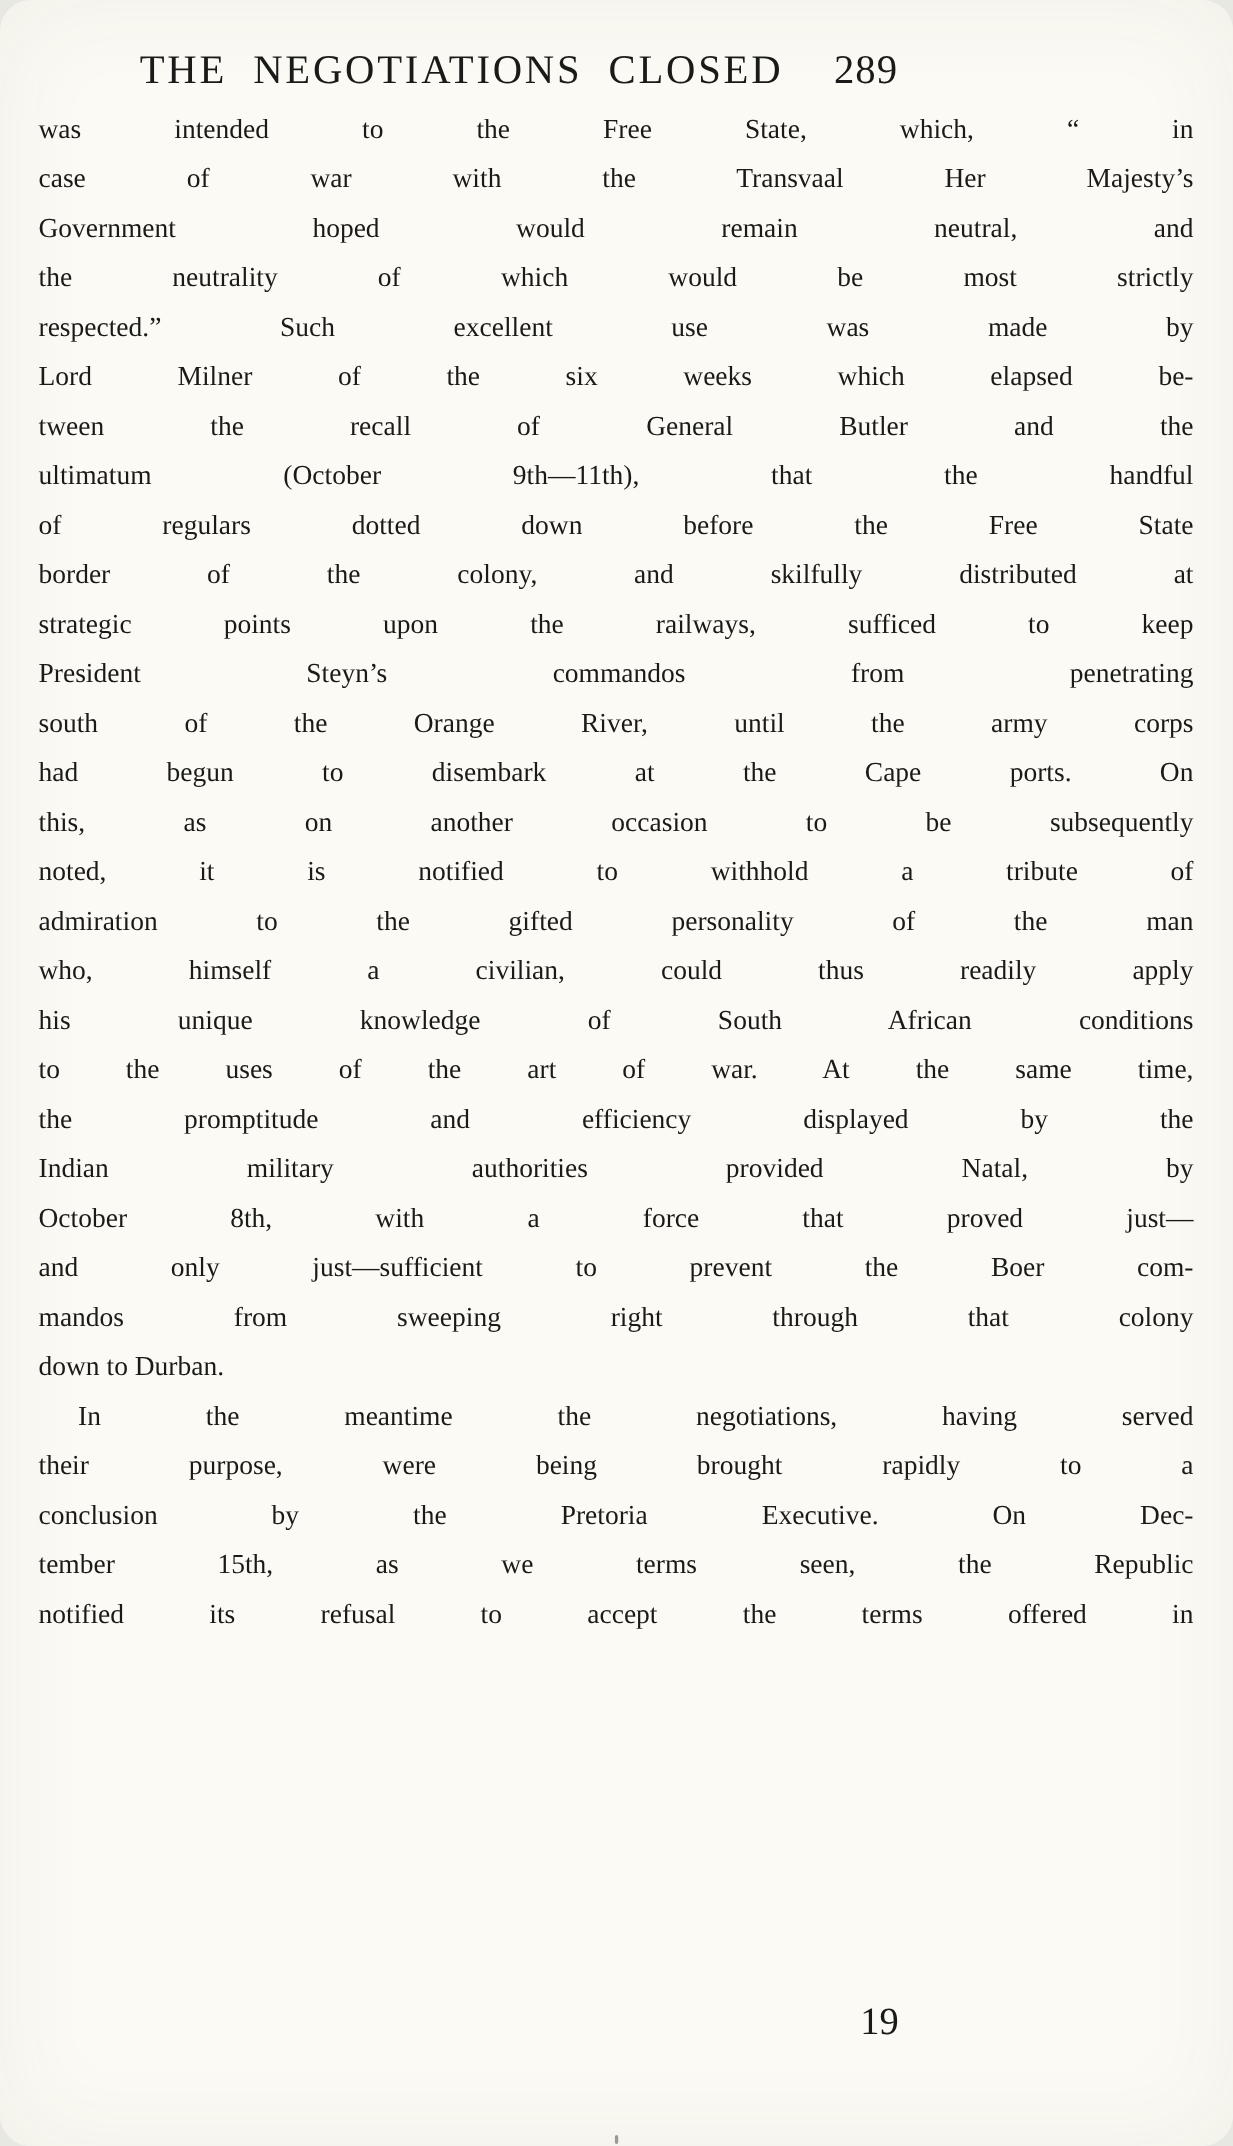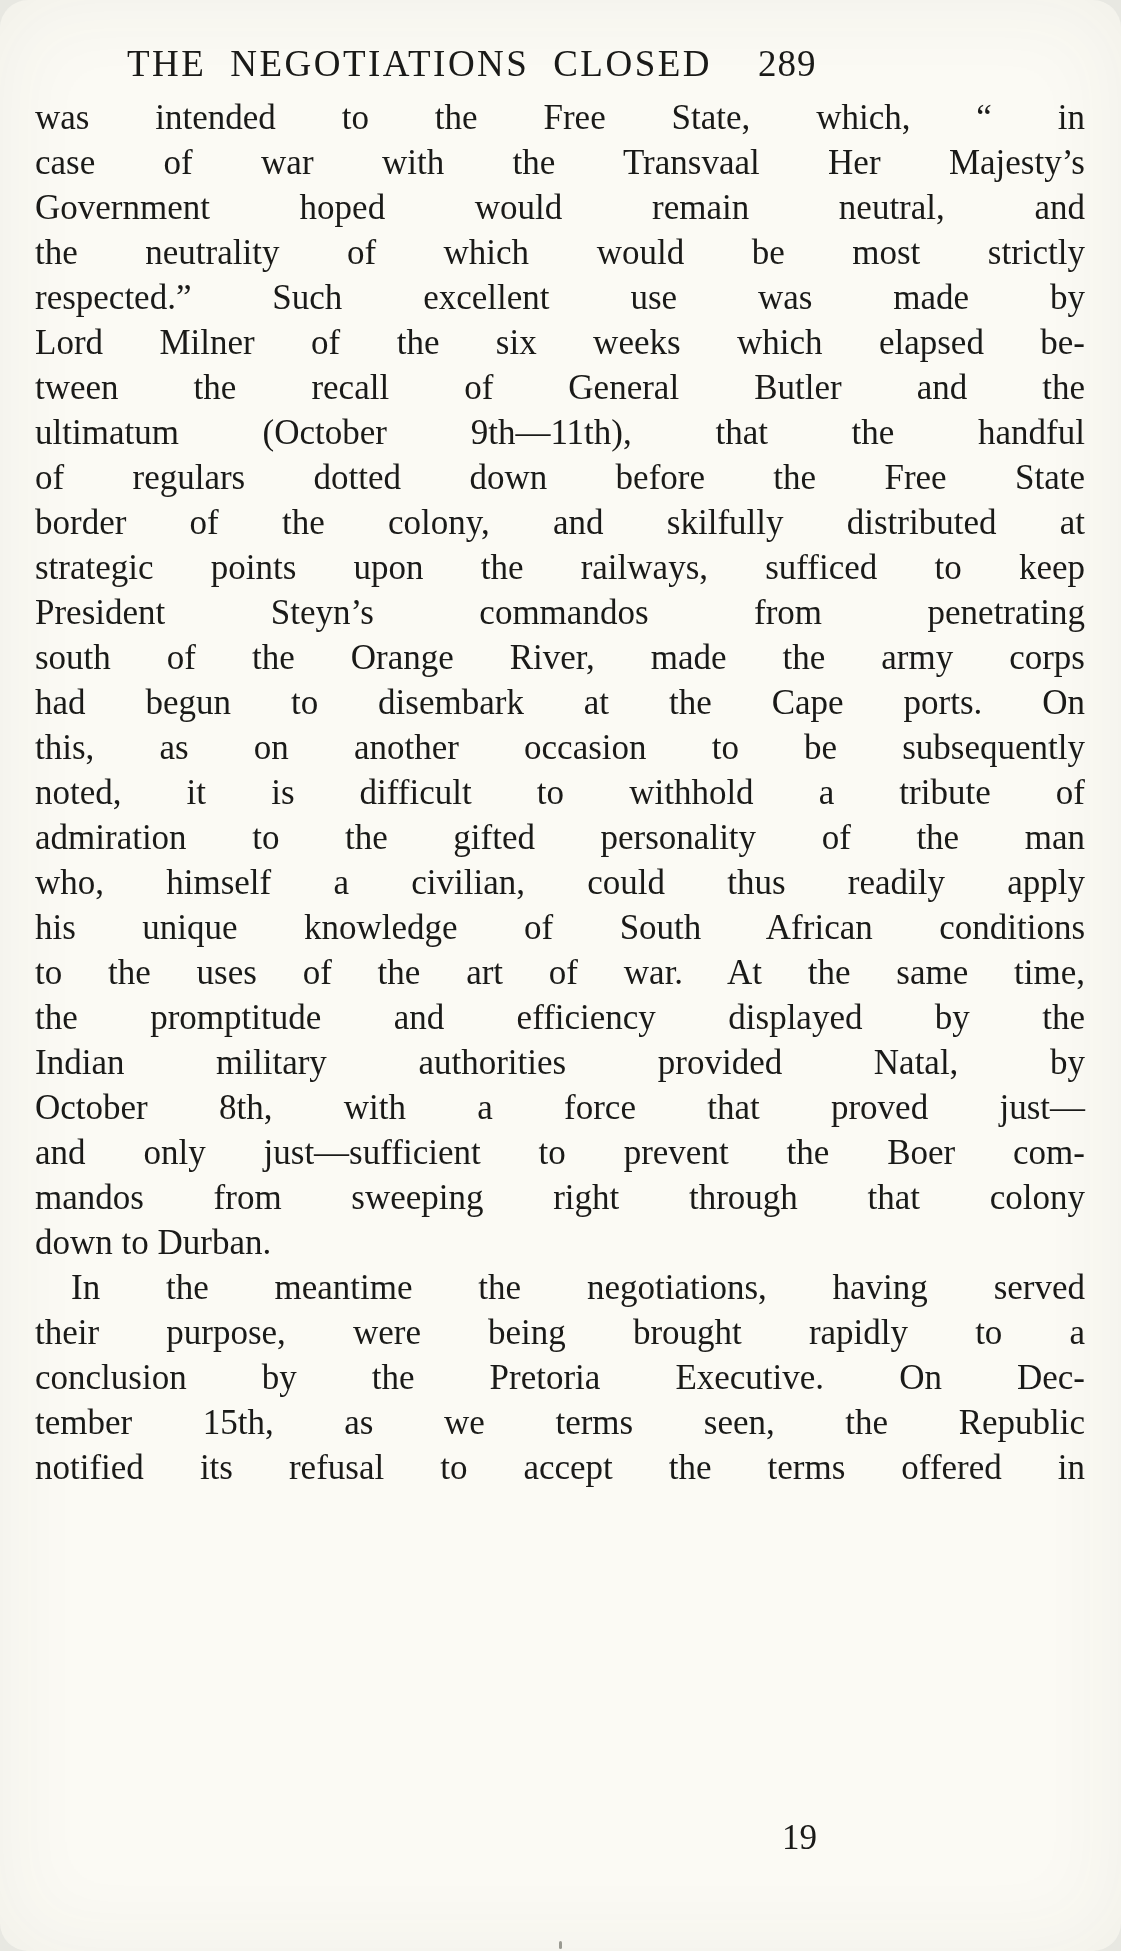--- a/index.html
+++ b/index.html
@@ -32,21 +32,21 @@
     letter-spacing: 2.5px;
     word-spacing: 12px;
     margin-bottom: 10px;
     white-space: nowrap;
   }
   .header-num {
     letter-spacing: 1px;
     word-spacing: 0;
   }
   .body-text {
-    font-size: 35px;
+    font-size: 25px;
     line-height: 45px;
   }
   .line {
     text-align: justify;
     text-align-last: justify;
     -moz-text-align-last: justify;
   }
   .para1 .line.last {
     text-align-last: left;
     -moz-text-align-last: left;
@@ -87,24 +87,24 @@
         <div class="line">Government hoped would remain neutral, and</div>
         <div class="line">the neutrality of which would be most strictly</div>
         <div class="line">respected.” Such excellent use was made by</div>
         <div class="line">Lord Milner of the six weeks which elapsed be-</div>
         <div class="line">tween the recall of General Butler and the</div>
         <div class="line">ultimatum (October 9th—11th), that the handful</div>
         <div class="line">of regulars dotted down before the Free State</div>
         <div class="line">border of the colony, and skilfully distributed at</div>
         <div class="line">strategic points upon the railways, sufficed to keep</div>
         <div class="line">President Steyn’s commandos from penetrating</div>
-        <div class="line">south of the Orange River, made the army corps</div>
+        <div class="line">south of the Orange River, until the army corps</div>
         <div class="line">had begun to disembark at the Cape ports. On</div>
         <div class="line">this, as on another occasion to be subsequently</div>
-        <div class="line">noted, it is difficult to withhold a tribute of</div>
+        <div class="line">noted, it is notified to withhold a tribute of</div>
         <div class="line">admiration to the gifted personality of the man</div>
         <div class="line">who, himself a civilian, could thus readily apply</div>
         <div class="line">his unique knowledge of South African conditions</div>
         <div class="line">to the uses of the art of war. At the same time,</div>
         <div class="line">the promptitude and efficiency displayed by the</div>
         <div class="line">Indian military authorities provided Natal, by</div>
         <div class="line">October 8th, with a force that proved just—</div>
         <div class="line">and only just—sufficient to prevent the Boer com-</div>
         <div class="line">mandos from sweeping right through that colony</div>
         <div class="line last">down to Durban.</div>

